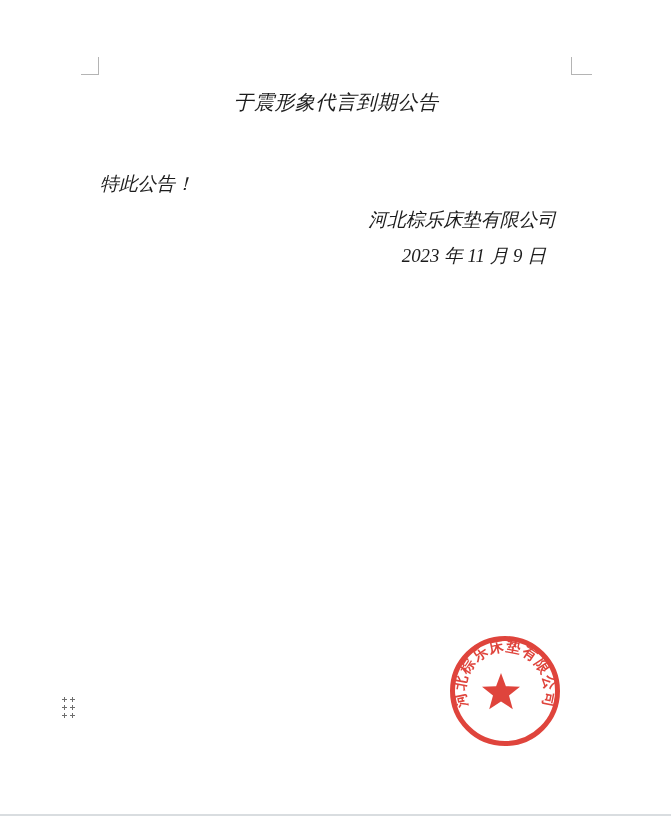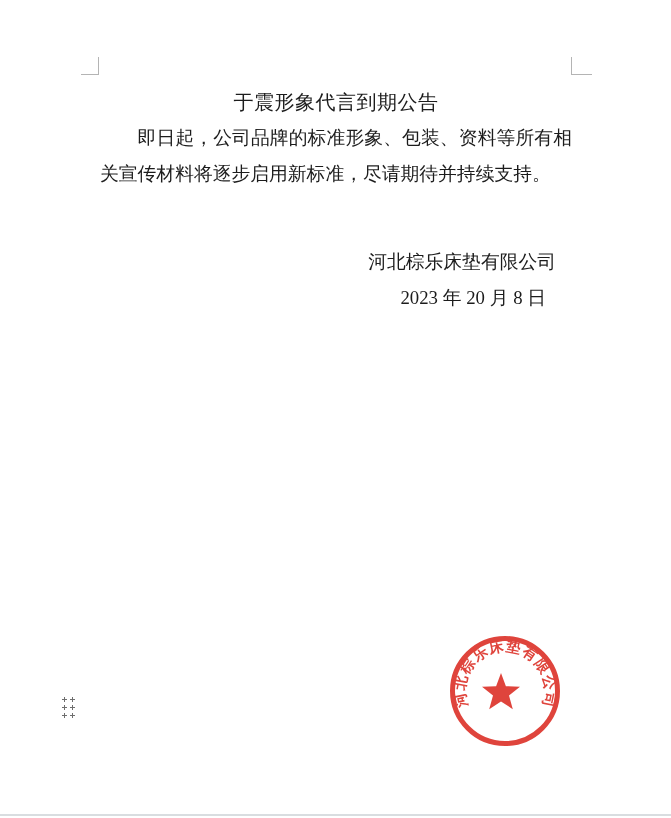--- a/index.html
+++ b/index.html
@@ -17,20 +17,21 @@
   .crop-tr-h { left: 572px; top: 74px; width: 20px; height: 1px;  }
 
   
   .doc {
     position: absolute;
     left: 100px; top: 84px; width: 472px;
     font-size: 18.8px;
     line-height: 36px;
     color: #1c1c1c;
     text-align: justify;
+    font-style: italic;
   }
   .doc p { margin: 0; }
   .doc-title {
     text-align: center;
     font-size: 20px;
     letter-spacing: 0.5px;
   }
   .para { text-indent: 2em; margin-bottom: 6px !important; }
   .spacer { height: 46px; }
   .sig  { text-align: right; padding-right: 16px; }
@@ -74,24 +75,24 @@
 </head>
 <body>
 
 <div class="crop crop-tl-v"></div>
 <div class="crop crop-tl-h"></div>
 <div class="crop crop-tr-v"></div>
 <div class="crop crop-tr-h"></div>
 
 <div class="doc">
   <p class="doc-title">于震形象代言到期公告</p>
-  <p class="para">即日起，公司品牌的标准形象、包装、资料等所有相关宣传材料将逐步启用新标准，尽请期待并持续支持。</p>
   <div class="spacer"></div>
+  <p>特此公告！</p>
   <p class="sig">河北棕乐床垫有限公司</p>
-  <p class="date">2023 年 20 月 8 日</p>
+  <p class="date">2023 年 11 月 9 日</p>
 </div>
 
 <svg class="stamp" viewBox="0 0 140 140">
   <circle cx="70" cy="70" r="52.5" fill="none" stroke="#dd342b" stroke-width="5"></circle>
   <polygon points="66,52 61.1,65.2 47,65.8 58,74.6 54.2,88.2 66,80.4 77.8,88.2 74,74.6 85,65.8 70.9,65.2" fill="#dd342b"></polygon>
   <defs>
     <path id="sealArc" d="M 33.75 86.9 A 40 40 0 1 1 106.25 86.9" fill="none"></path>
   </defs>
   <text font-size="14.5" font-weight="bold" fill="#dd342b" font-family="Liberation Serif, DejaVu Serif, serif">
     <textPath href="#sealArc" startOffset="2" textLength="156">河北棕乐床垫有限公司</textPath>

